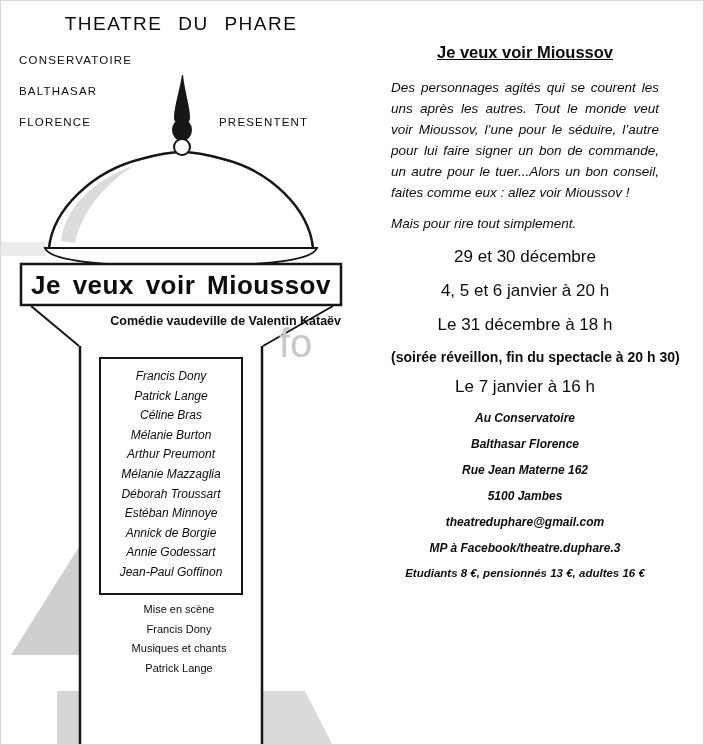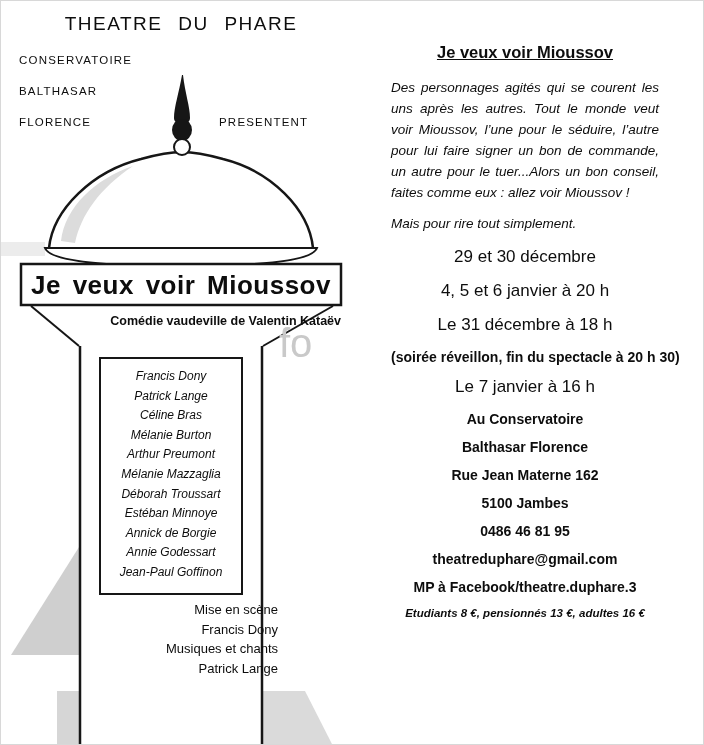--- a/index.html
+++ b/index.html
@@ -17,33 +17,33 @@
   .org-2 { left:18px; top:84px; }
   .org-3 { left:18px; top:115px; }
   .presents { left:218px; top:115px; }
 
   .banner-title { left:20px; top:265px; width:320px; text-align:center; font-size:26px; font-weight:bold;
                   word-spacing:4px; letter-spacing:.5px; line-height:39px; }
   .banner-subtitle { left:20px; top:313px; width:320px; text-align:right; font-size:12.5px; font-weight:bold; }
 
   .cast { left:99px; top:366px; width:142px; text-align:center; font-style:italic; font-size:12px;
           line-height:19.6px; white-space:nowrap; }
-  .credits { left:79px; top:599px; width:198px; text-align:right; font-size:13px; line-height:19.5px;
+  .credits { left:79px; top:599px; width:198px; text-align:center; font-size:11px; line-height:19.5px;
              white-space:nowrap; }
 
   .watermark { position:absolute; left:278px; top:322px; z-index:3; font-size:40px; font-weight:normal;
                color:#c9c9c9; line-height:40px; }
 
   .right { position:absolute; left:390px; top:42px; width:268px; z-index:2; text-align:center; }
   .info-title { font-size:16.5px; font-weight:bold; text-decoration:underline; margin-bottom:15px; }
   .desc { text-align:justify; font-style:italic; font-size:13.5px; line-height:21px; margin-bottom:13px; }
   .tagline { text-align:left; font-style:italic; font-size:13.5px; margin-bottom:16px; }
   .date { font-size:17px; font-weight:normal; margin-bottom:14px; white-space:nowrap; }
   .note { font-size:14px; font-weight:bold; margin-bottom:12px; white-space:nowrap; }
-  .venue { font-size:14px; font-weight:bold; margin-bottom:12px; white-space:nowrap; }
+  .venue { font-size:12px; font-weight:bold; font-style:italic; margin-bottom:12px; white-space:nowrap; }
   .prices { font-size:11.5px; font-weight:bold; font-style:italic; white-space:nowrap; }
 </style>
 </head>
 <body>
 
 <div class="page">
 
   <div class="watermark">fo</div>
 
   <svg class="art" viewBox="0 0 360 745" aria-hidden="true">
@@ -113,20 +113,19 @@
     <div class="date">29 et 30 décembre</div>
     <div class="date">4, 5 et 6 janvier à 20 h</div>
     <div class="date">Le 31 décembre à 18 h</div>
     <div class="note">(soirée réveillon, fin du spectacle à 20 h 30)</div>
     <div class="date">Le 7 janvier à 16 h</div>
 
     <div class="venue">Au Conservatoire</div>
     <div class="venue">Balthasar Florence</div>
     <div class="venue">Rue Jean Materne 162</div>
     <div class="venue">5100 Jambes</div>
-    <div class="venue">0486 46 81 95</div>
     <div class="venue">theatreduphare@gmail.com</div>
     <div class="venue">MP à Facebook/theatre.duphare.3</div>
 
     <div class="prices">Etudiants 8 €, pensionnés 13 €, adultes 16 €</div>
   </div>
 
 </div>
 
 </body></html>

